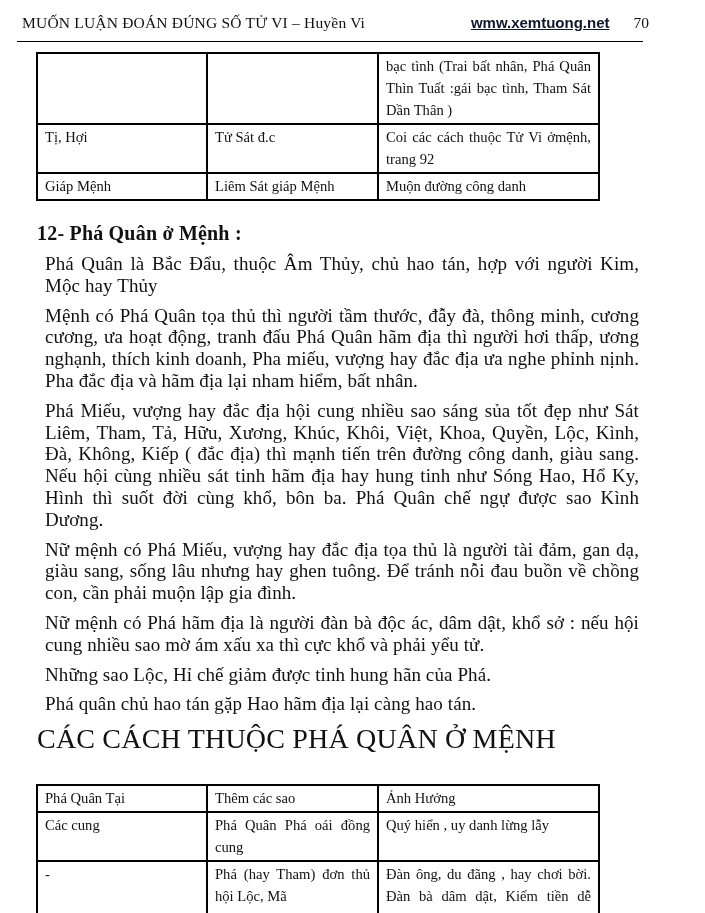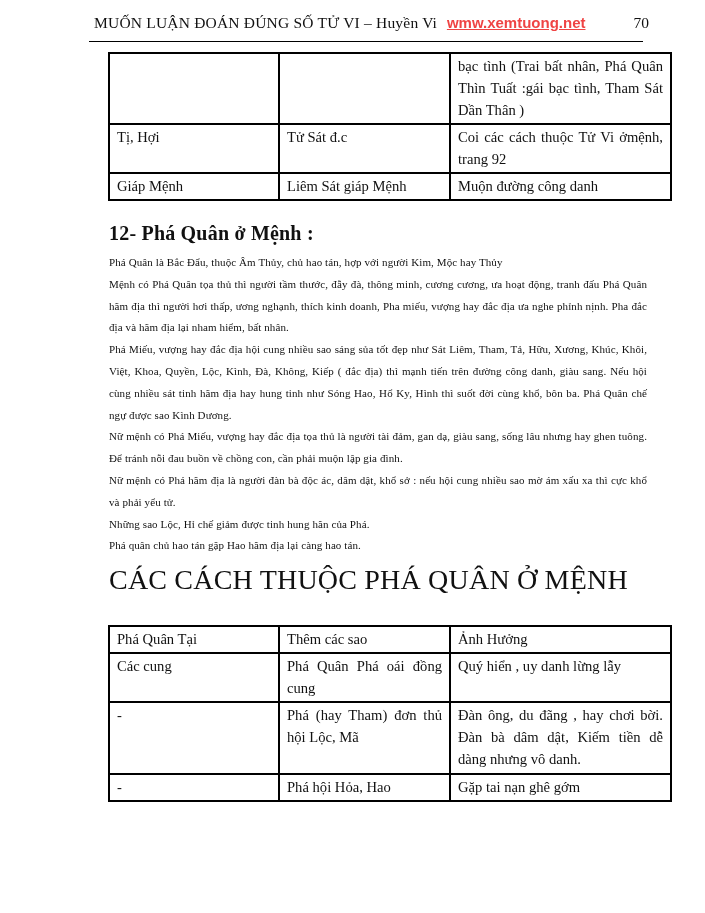--- a/index.html
+++ b/index.html
@@ -8,41 +8,41 @@
     width: 705px;
     height: 913px;
     background: #ffffff;
     color: #111111;
     font-family: "Liberation Serif", serif;
     overflow: hidden;
   }
   .page {
     width: 705px;
     height: 913px;
-    padding: 14px 58px 0 109px; 
+    padding: 14px 58px 0 37px; 
   }
 
   
   .header {
     display: flex;
     align-items: baseline;
     margin-left: -15px;   
     margin-right: -2px;
     font-size: 15.5px;
     white-space: nowrap;
   }
   .header-title { letter-spacing: 0.2px; }
   .header-spacer { flex: 1; }
   .site-link {
     font-family: "Liberation Sans", sans-serif;
     font-weight: bold;
     font-size: 15px;
-    color: #ef4444;
+    color: #0f172a;
     text-decoration: underline;
-    margin-right: 48px;
+    margin-right: 24px;
     cursor: pointer;
   }
   .page-number { font-size: 15.5px; }
   .header-rule {
     border: none;
     border-top: 1.6px solid #000;
     margin: 9px 4px 0 -20px;
   }
 
   
@@ -80,22 +80,22 @@
   .tbl-bottom .r2 td { height: 72px; }
 
   
   .sec-heading {
     font-size: 20px;
     font-weight: bold;
     margin: 21px 0 7px 0;
     letter-spacing: 0.2px;
   }
   .body-text p {
-    margin: 0;
-    font-size: 11px;
+    margin: 8px;
+    font-size: 19px;
     line-height: 21.8px;
     text-align: justify;
     letter-spacing: 0.1px;
   }
   .big-heading {
     font-size: 28px;
     font-weight: normal;
     margin: 7px 0 0 0;
     letter-spacing: 0.2px;
   }

